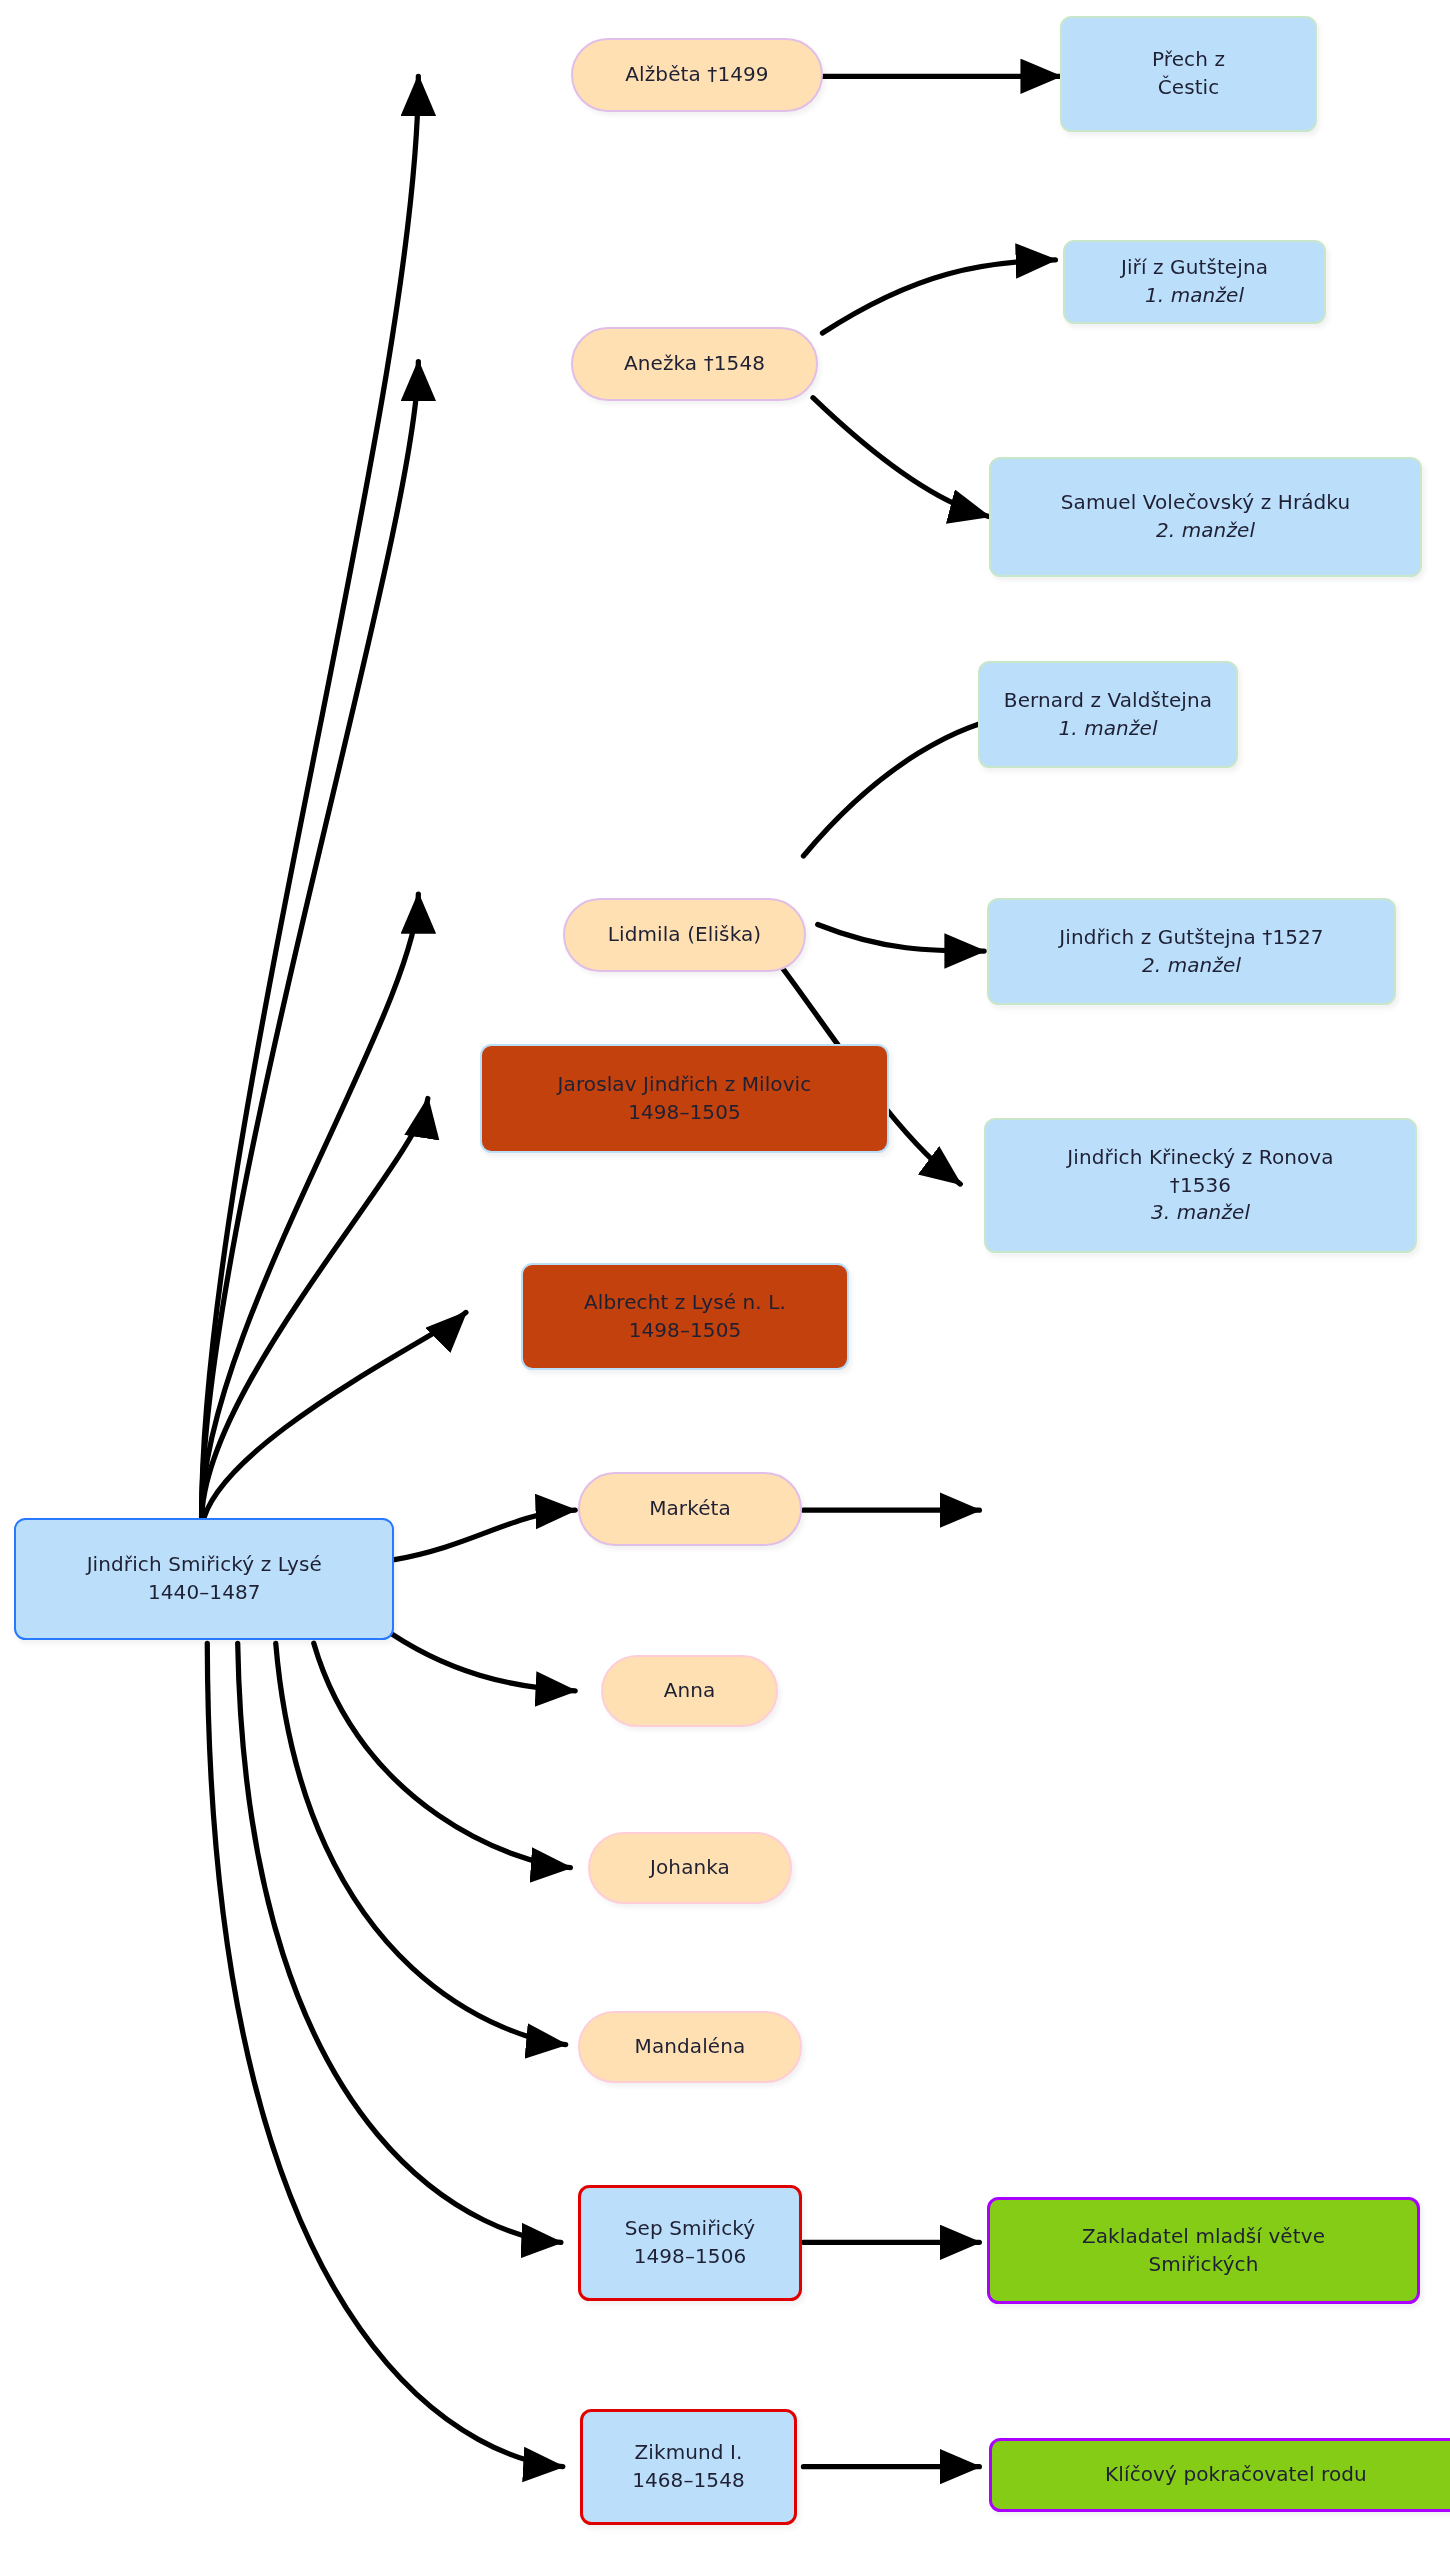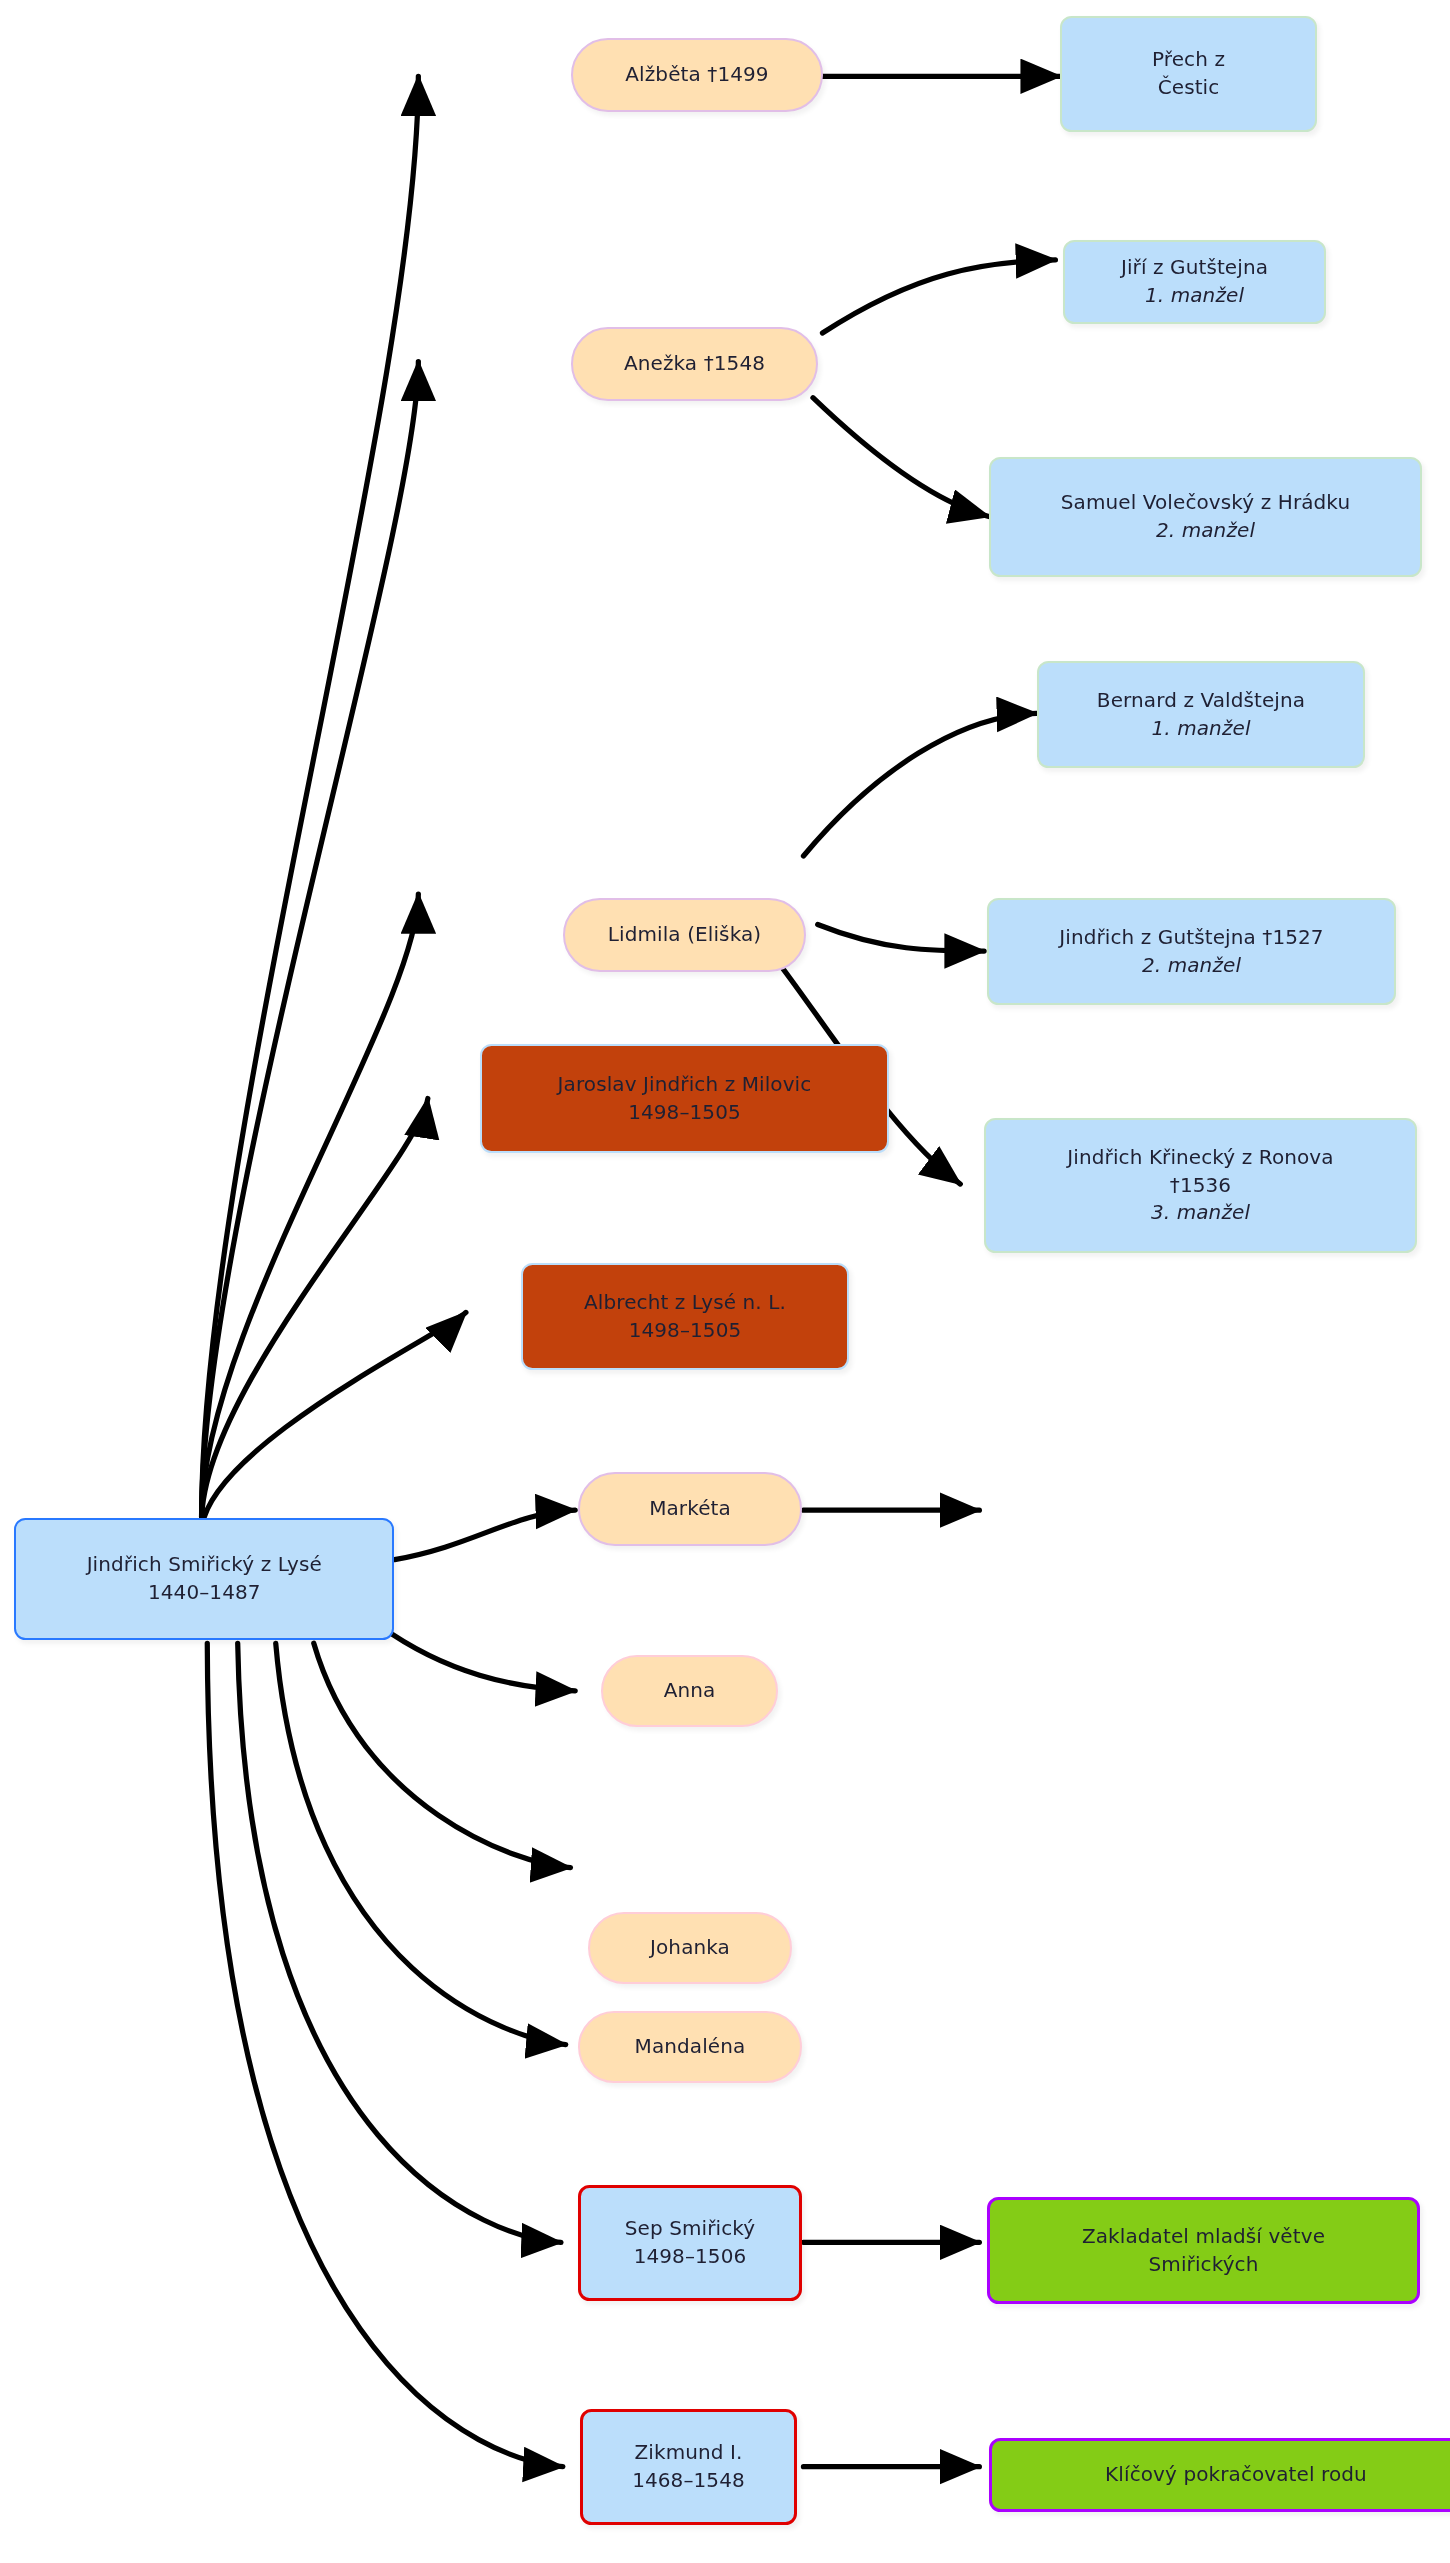--- a/index.html
+++ b/index.html
@@ -127,21 +127,21 @@
     <span class="ln it">1. manžel</span>
   </div>
   <div class="node rect f-blue b-green" style="left:989px; top:457px; width:433px; height:120px;">
     <span class="ln">Samuel Volečovský z Hrádku</span>
     <span class="ln it">2. manžel</span>
   </div>
 
   <div class="node pill f-peach b-lav" style="left:563px; top:858px; width:243px; height:74px;margin-top:40px;">
     <span class="ln">Lidmila (Eliška)</span>
   </div>
-  <div class="node rect f-blue b-green" style="left:1037px; top:661px; width:328px; height:107px;">
+  <div class="node rect f-blue b-green" style="left:978px; top:661px; width:260px; height:107px;">
     <span class="ln">Bernard z Valdštejna</span>
     <span class="ln it">1. manžel</span>
   </div>
   <div class="node rect f-blue b-green" style="left:987px; top:898px; width:409px; height:107px;">
     <span class="ln">Jindřich z Gutštejna †1527</span>
     <span class="ln it">2. manžel</span>
   </div>
   <div class="node rect f-blue b-green" style="left:984px; top:1118px; width:433px; height:135px;">
     <span class="ln">Jindřich Křinecký z Ronova</span>
     <span class="ln">†1536</span>
@@ -157,21 +157,21 @@
     <span class="ln">1498–1505</span>
   </div>
 
   <div class="node pill f-peach b-lav" style="left:578px; top:1472px; width:224px; height:74px;">
     <span class="ln">Markéta</span>
   </div>
 
   <div class="node pill f-peach b-pinkb" style="left:601px; top:1655px; width:177px; height:72px;">
     <span class="ln">Anna</span>
   </div>
-  <div class="node pill f-peach b-pinkb" style="left:588px; top:1912px; width:204px; height:72px;">
+  <div class="node pill f-peach b-pinkb" style="left:588px; top:1832px; width:204px; height:72px;">
     <span class="ln">Johanka</span>
   </div>
   <div class="node pill f-peach b-pinkb" style="left:578px; top:2011px; width:224px; height:72px;">
     <span class="ln">Mandaléna</span>
   </div>
 
   <div class="node rect thick f-blue b-red" style="left:578px; top:2185px; width:224px; height:116px;">
     <span class="ln">Sep Smiřický</span>
     <span class="ln">1498–1506</span>
   </div>

